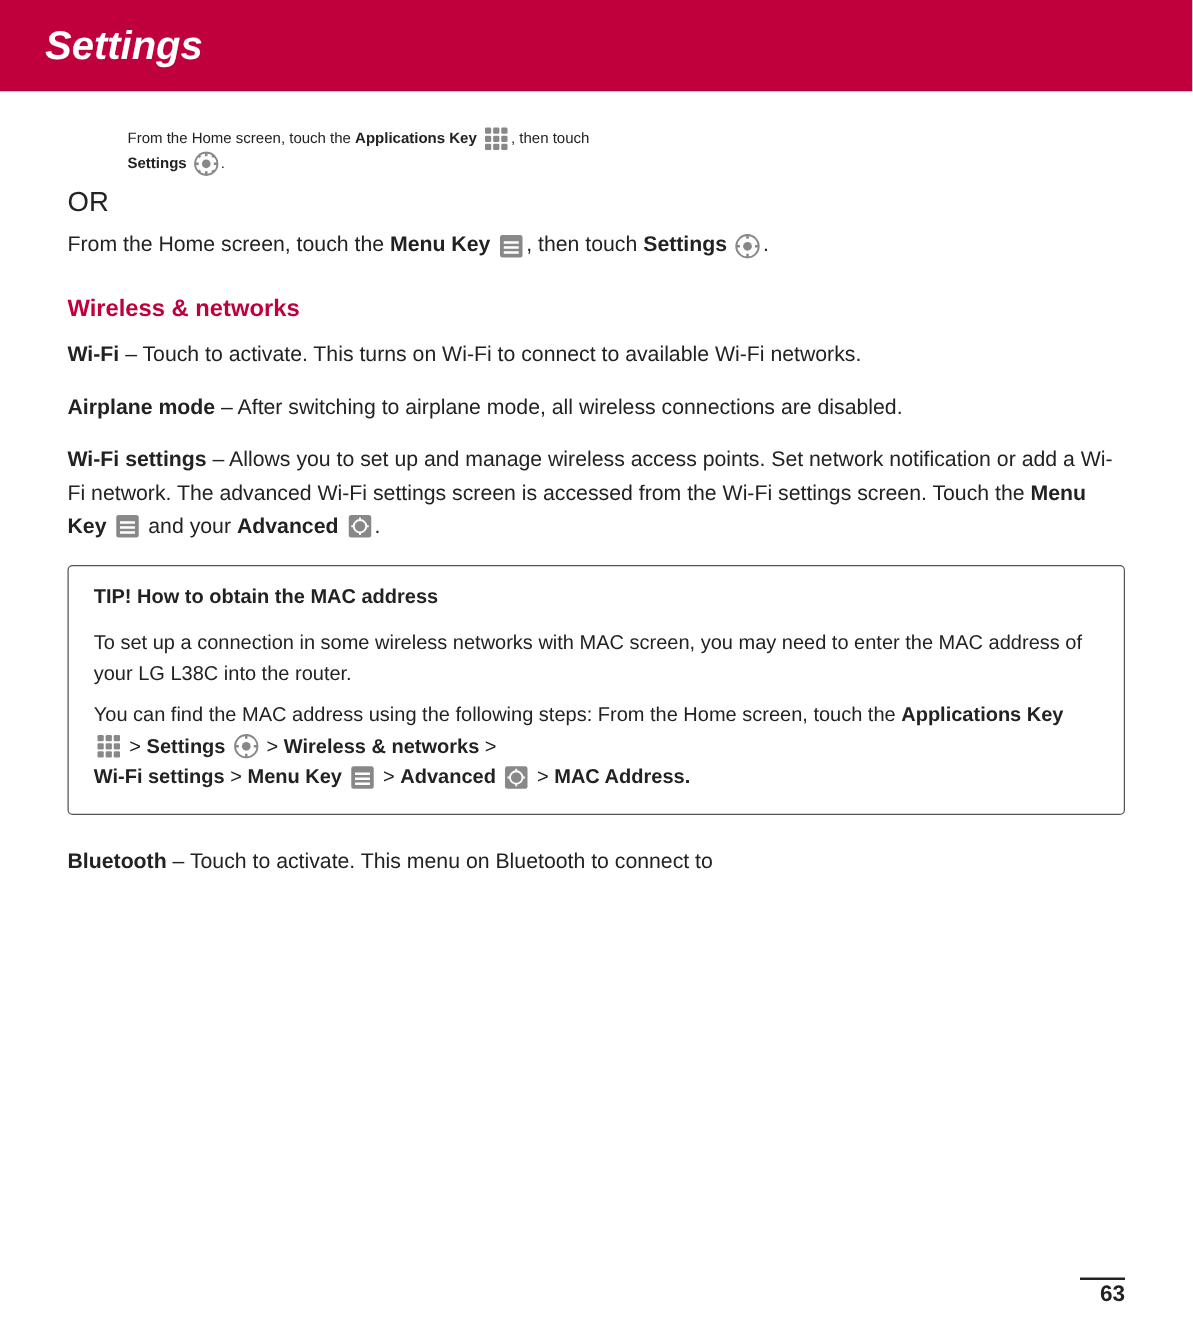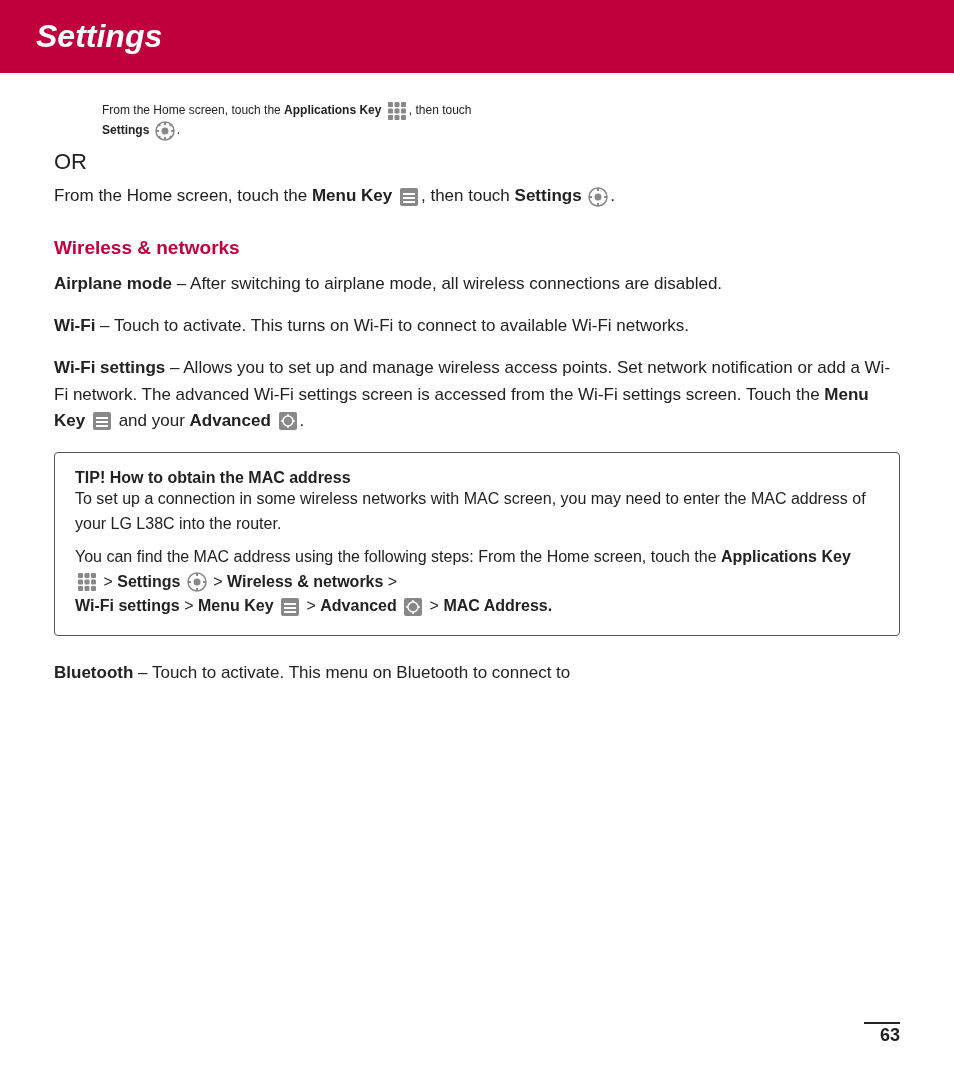--- a/index.html
+++ b/index.html
@@ -63,21 +63,21 @@
     .tip-box {
       border: 1.5px solid #555;
       border-radius: 4px;
       padding: 16px 20px;
       margin: 18px 0 24px 0;
     }
 
     .tip-title {
       font-weight: bold;
       font-size: 16px;
-      margin-bottom: 0;
+      margin-bottom: 16px;
     }
 
     .tip-body {
       font-size: 16px;
       line-height: 1.55;
     }
 
     .page-number {
       position: absolute;
       bottom: 28px;
@@ -200,25 +200,25 @@
         <rect x="1" y="9" width="3" height="2" fill="#888"></rect>
         <rect x="16" y="9" width="3" height="2" fill="#888"></rect>
       </svg>
     </span>.
   </p>
 
   <p class="section-title">Wireless &amp; networks</p>
 
 
   <p class="body-text">
+    <b>Wi-Fi</b><span> – Touch to activate. This turns on Wi-Fi to connect to available Wi-Fi networks.</span>
+  </p>
+
+  <p class="body-text">
     <b>Airplane mode</b><span> – After switching to airplane mode, all wireless connections are disabled.</span>
-  </p>
-
-  <p class="body-text">
-    <b>Wi-Fi</b><span> – Touch to activate. This turns on Wi-Fi to connect to available Wi-Fi networks.</span>
   </p>
 
   <p class="body-text">
     <b>Wi-Fi settings</b><span> – Allows you to set up and manage wireless access points. Set network notification or add a Wi-Fi network. The advanced Wi-Fi settings screen is accessed from the Wi-Fi settings screen. Touch the </span><b>Menu Key</b>
     <span class="icon-menu">
       <svg viewBox="0 0 20 20" xmlns="http://www.w3.org/2000/svg">
         <rect x="1" y="1" width="18" height="18" rx="2" fill="#888"></rect>
         <rect x="4" y="6" width="12" height="2" fill="white"></rect>
         <rect x="4" y="10" width="12" height="2" fill="white"></rect>
         <rect x="4" y="14" width="12" height="2" fill="white"></rect>

